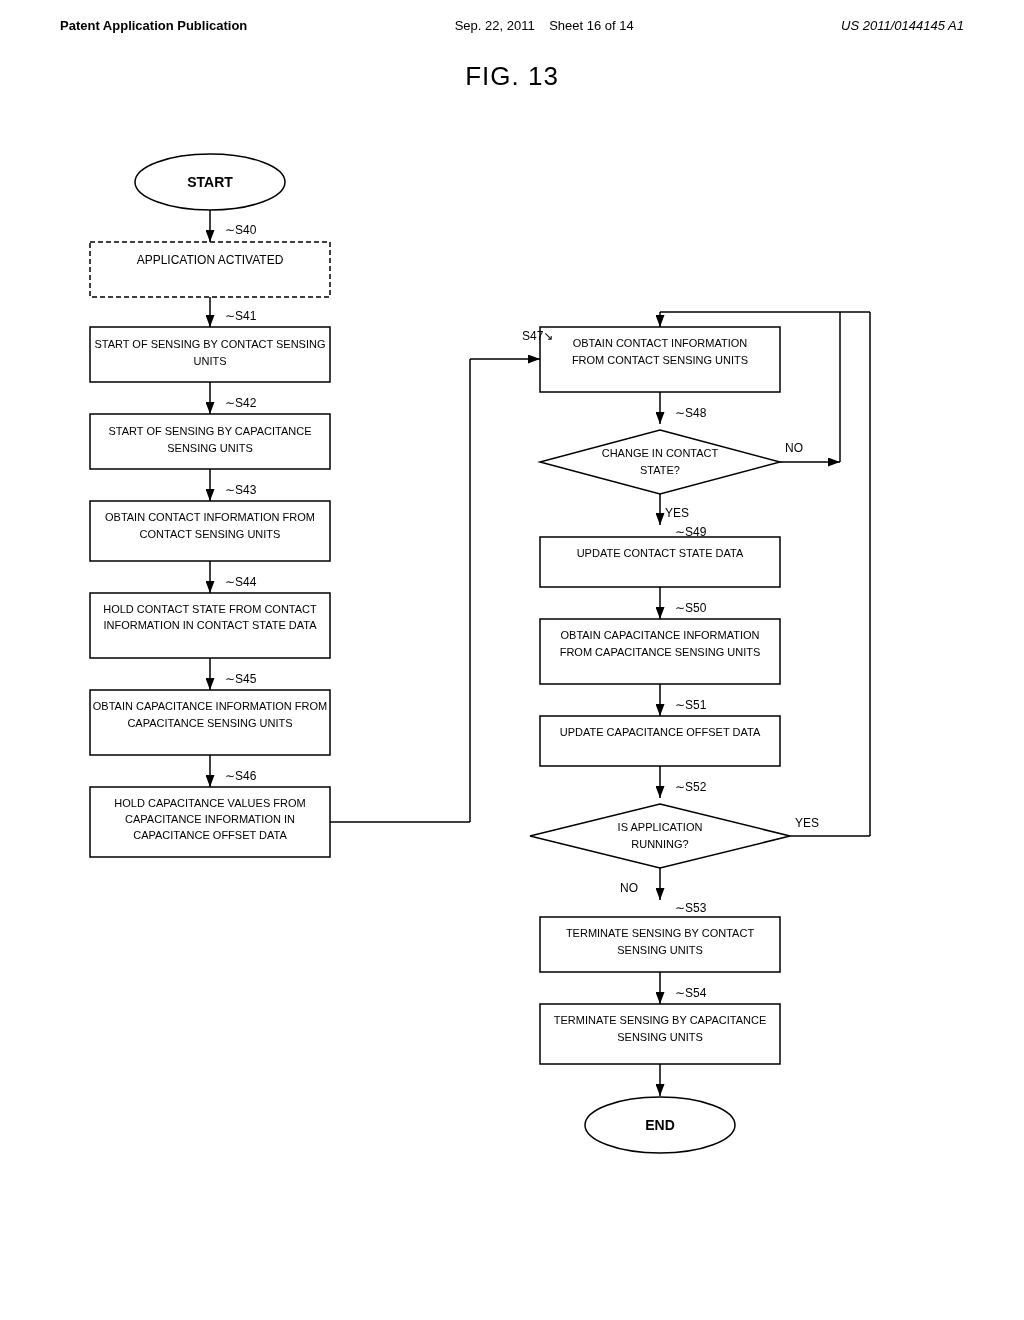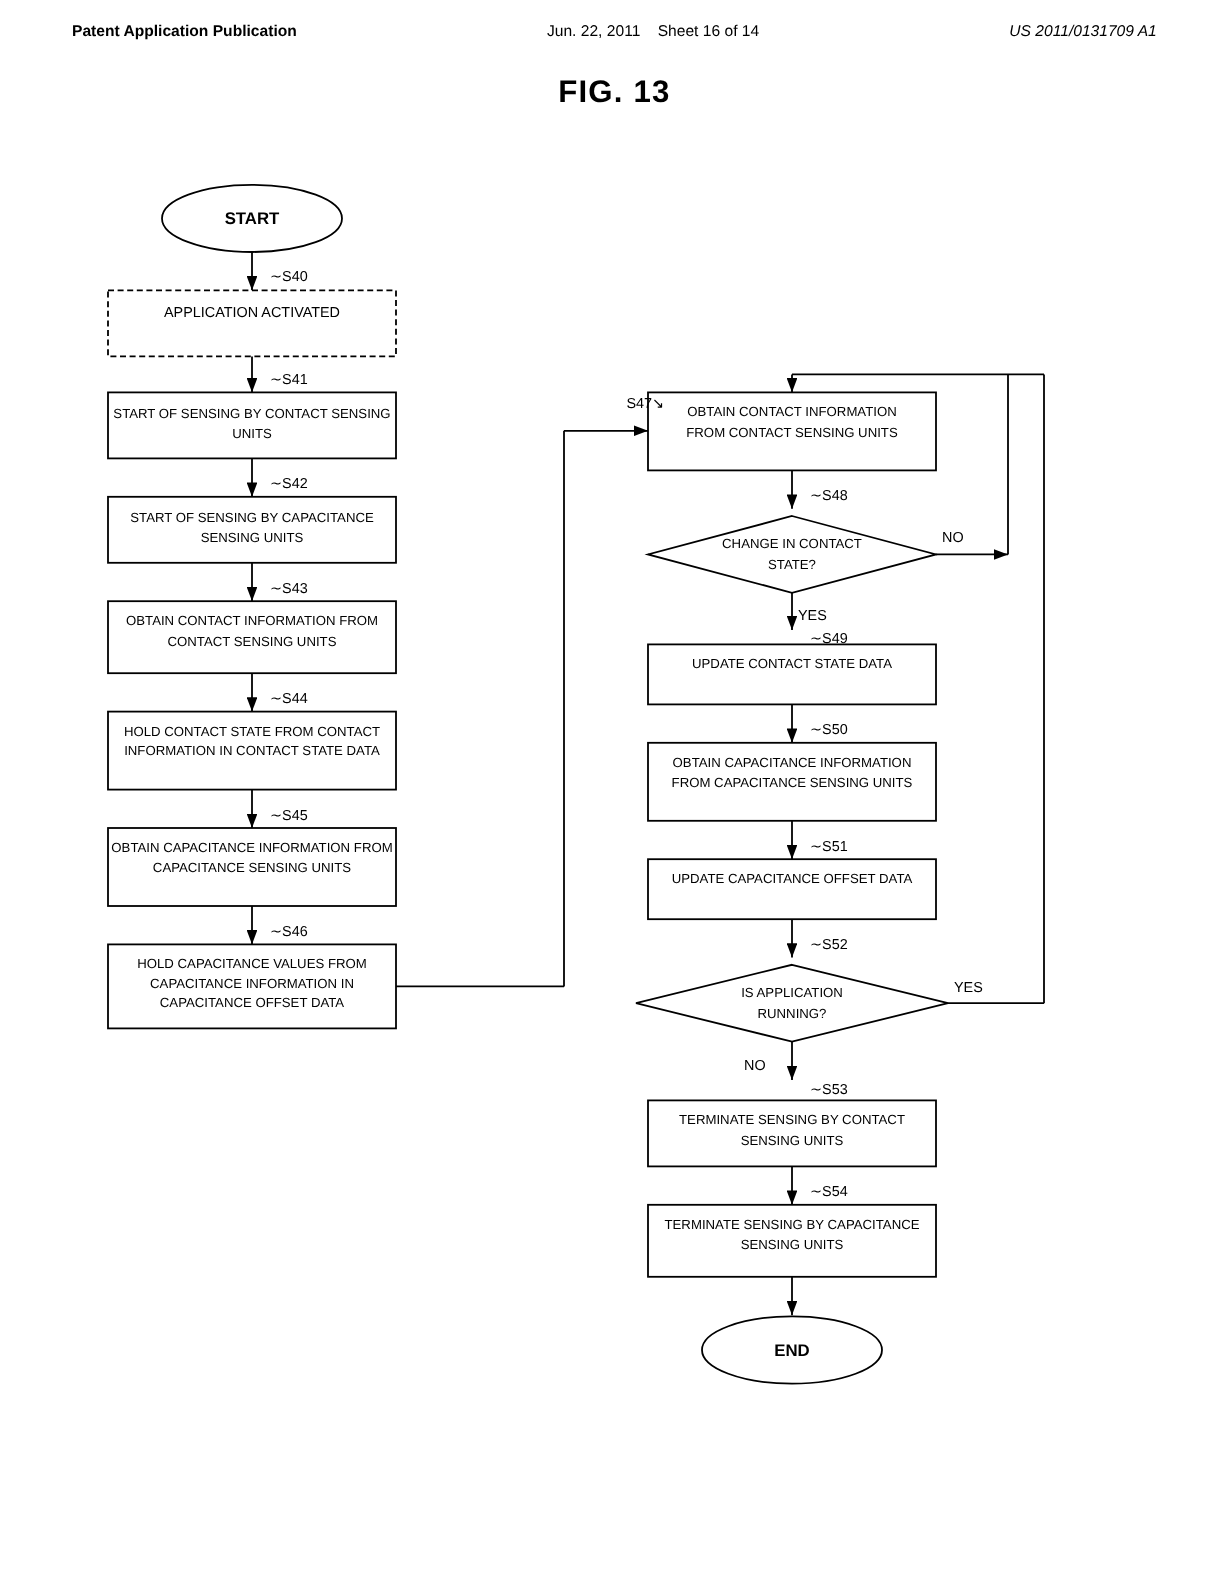--- a/index.html
+++ b/index.html
@@ -22,21 +22,21 @@
       color: #000;
     }
     .header-left { font-weight: bold; }
     .header-center { text-align: center; }
     .header-right { font-style: italic; }
 
     
     .fig-title {
       text-align: center;
       font-size: 26px;
-      font-weight: bold;
+      font-weight: normal;
       margin: 18px 0 30px 0;
       letter-spacing: 1px;
     }
 
     
     .flowchart-area {
       position: relative;
       width: 100%;
       height: 1170px;
     }
@@ -50,24 +50,24 @@
     }
 
     
   </style>
 </head>
 <body>
 
 <div class="header">
   <span class="header-left">Patent Application Publication</span>
   <span class="header-center">
-    <span>Jun. 22, 2011</span>&nbsp;&nbsp;&nbsp;
+    <span>Sep. 22, 2011</span>&nbsp;&nbsp;&nbsp;
     <span>Sheet 16 of 14</span>
   </span>
-  <span class="header-right">US 2011/0131709 A1</span>
+  <span class="header-right">US 2011/0144145 A1</span>
 </div>
 
 <div class="fig-title">FIG. 13</div>
 
 <div class="flowchart-area">
 <svg class="flowchart" viewBox="0 0 1024 1170" xmlns="http://www.w3.org/2000/svg">
 
   <defs>
     <marker id="arrowhead" markerWidth="8" markerHeight="6" refX="8" refY="3" orient="auto">
       <polygon points="0 0, 8 3, 0 6" fill="#000"></polygon>

